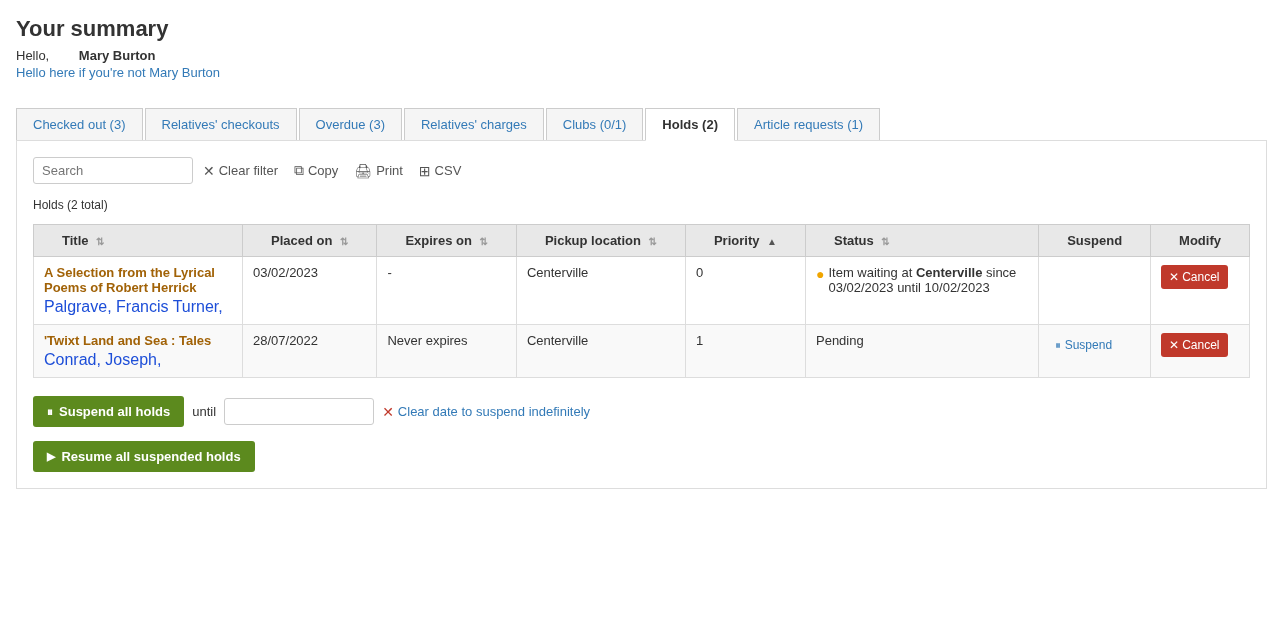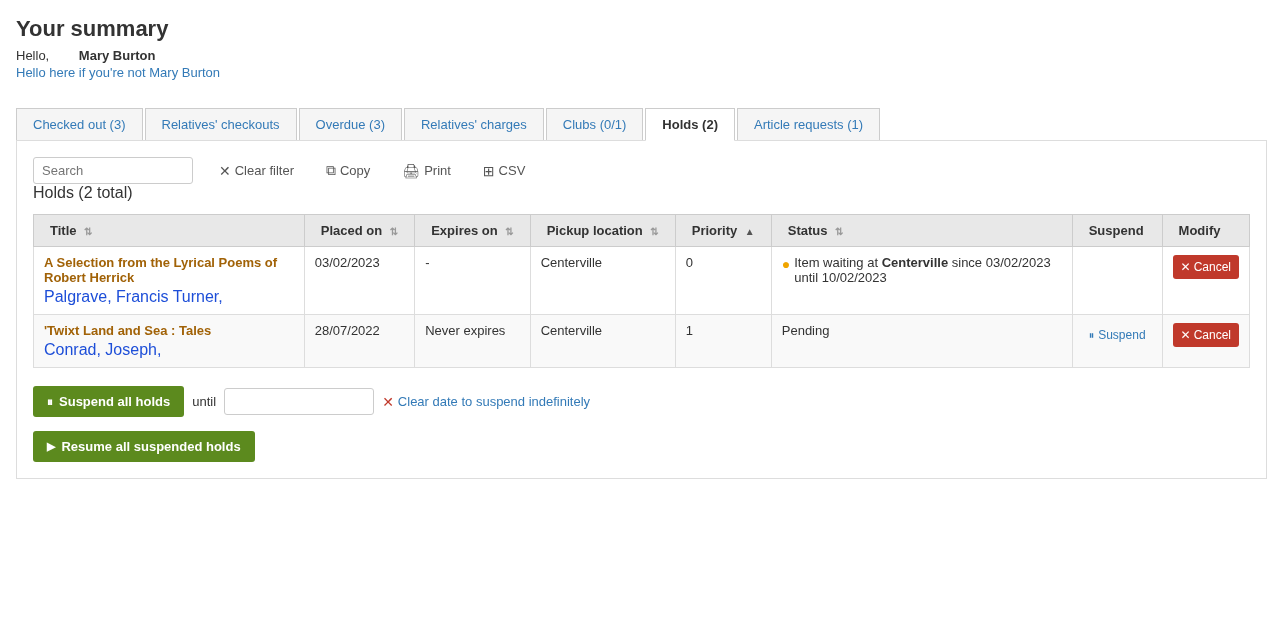--- a/index.html
+++ b/index.html
@@ -33,22 +33,22 @@
 
     .content-area {
       border: 1px solid #ddd;
       border-top: none;
       padding: 16px;
     }
 
     .toolbar {
       display: flex;
       align-items: center;
-      gap: 20px;
-      margin-bottom: 0;
+      gap: 4px;
+      margin-bottom: 14px;
       flex-wrap: wrap;
     }
 
     .search-input {
       padding: 5px 8px;
       border: 1px solid #ccc;
       border-radius: 3px;
       font-size: 13px;
       width: 160px;
     }
@@ -59,26 +59,26 @@
       color: #555;
       cursor: pointer;
       font-size: 13px;
       display: flex;
       align-items: center;
       gap: 4px;
       padding: 4px 6px;
     }
     .toolbar-btn .icon { font-size: 14px; }
 
-    .holds-count { font-size: 16px; margin-bottom: 12px; }
+    .holds-count { font-size: 12px; margin-bottom: 12px; }
 
     table { width: 100%; border-collapse: collapse; font-size: 13px; }
     thead { background: #e8e8e8; }
     thead th {
-      padding: 8px 16px;
+      padding: 8px 28px;
       text-align: left;
       font-weight: bold;
       border: 1px solid #ccc;
       white-space: nowrap;
     }
     thead th .sort-icon { margin-left: 4px; color: #999; font-size: 10px; }
     thead th .sort-asc { color: #555; }
 
     tbody tr:nth-child(even) { background: #f9f9f9; }
     tbody tr:nth-child(odd) { background: #fff; }

